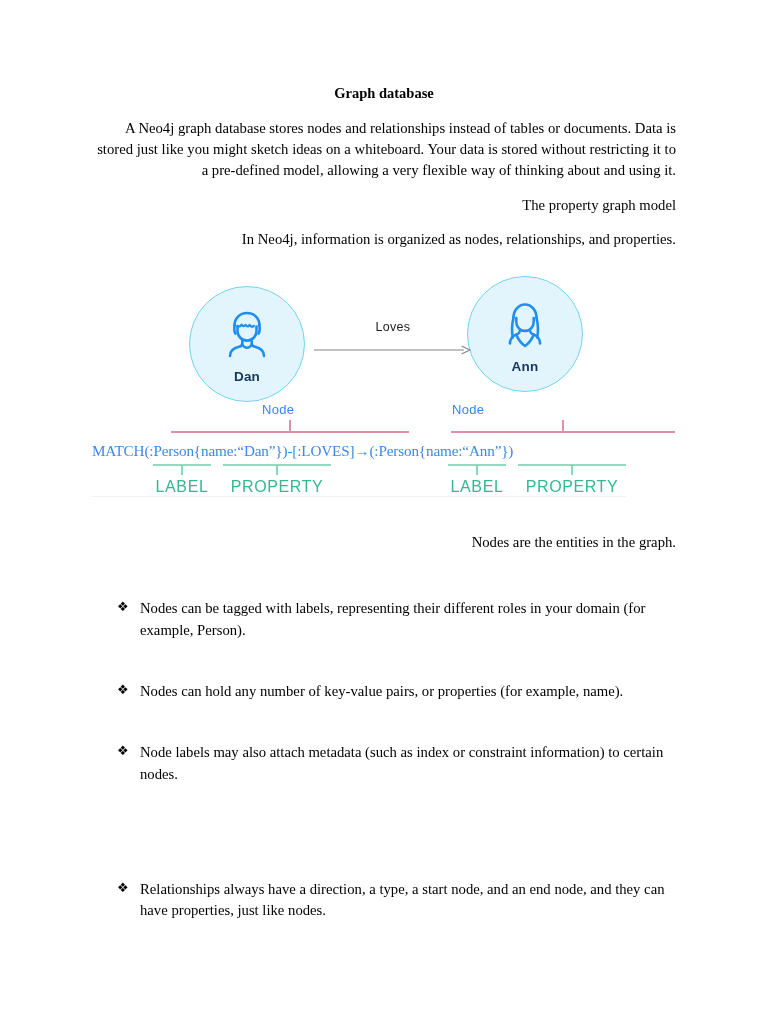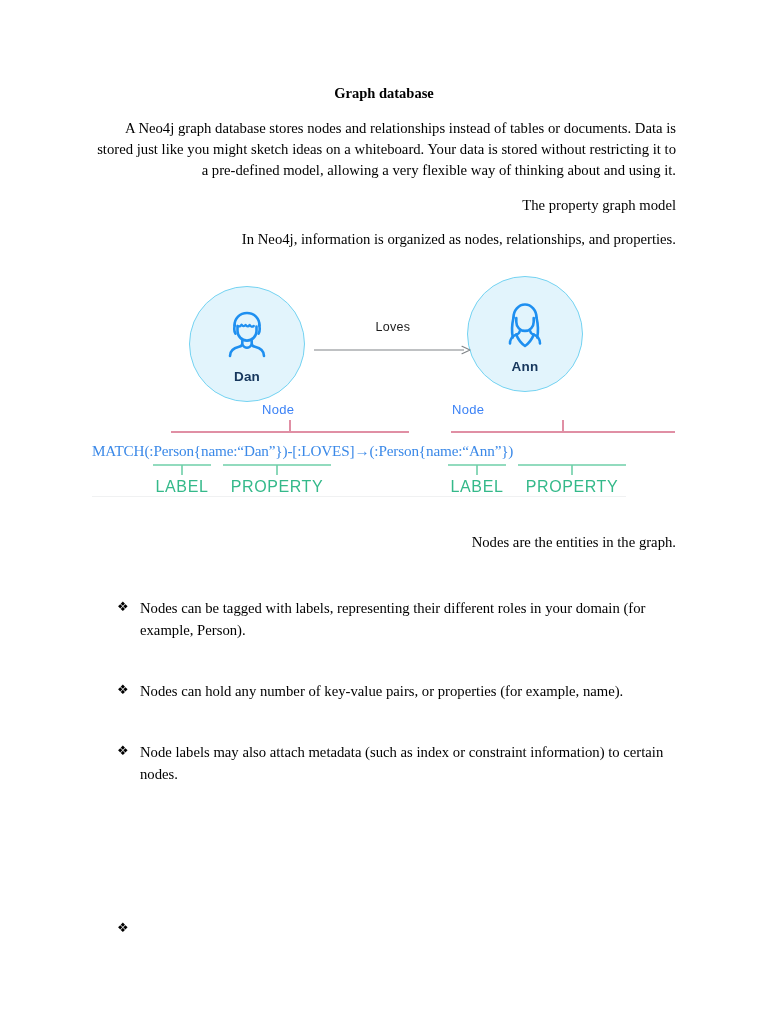--- a/index.html
+++ b/index.html
@@ -291,17 +291,18 @@
     </div>
 
     <div class="spacer-sm"></div>
 
 
     <div class="spacer-md"></div>
 
     <div class="bullets">
       <div class="bullet-item">
         <span class="bullet-glyph">❖</span>
+        <span>Relationships always have a direction, a type, a start node, and an end node, and they can have properties, just like nodes.</span>
       </div>
     </div>
 
   </div>
 </div>
 
 </body></html>

